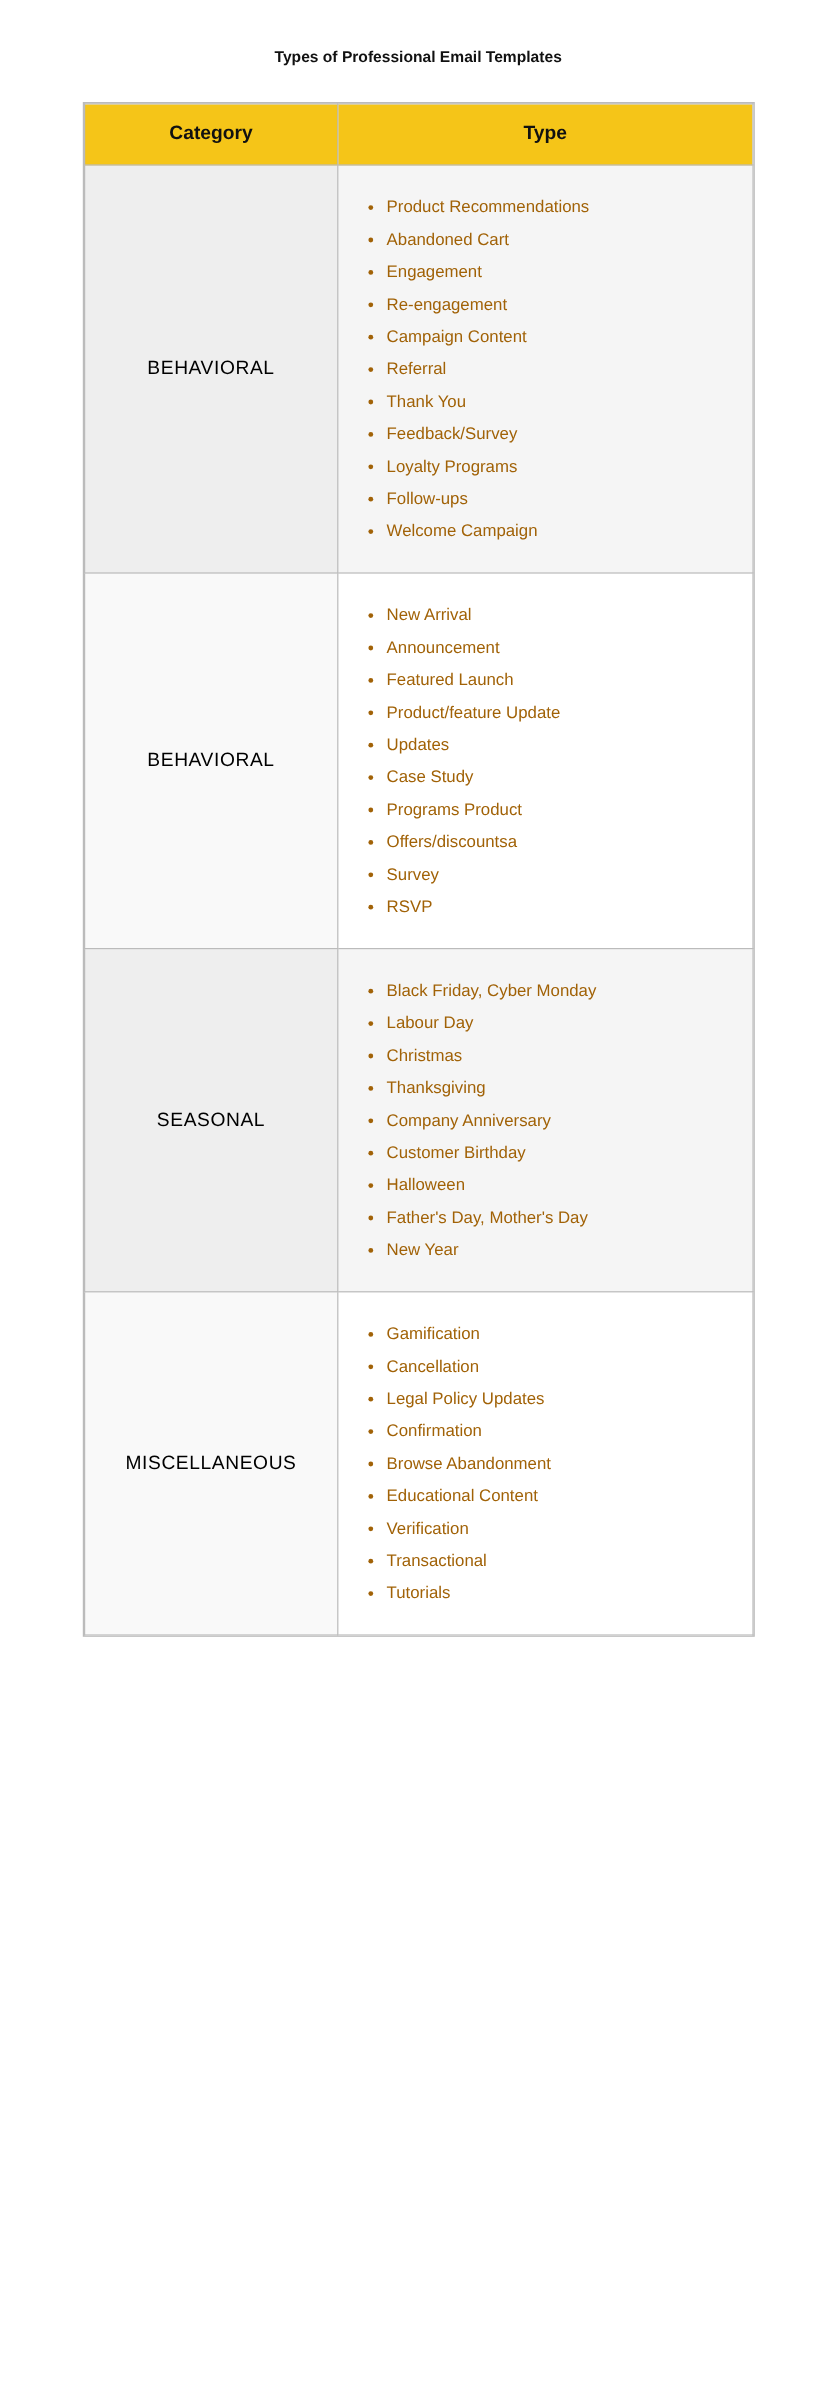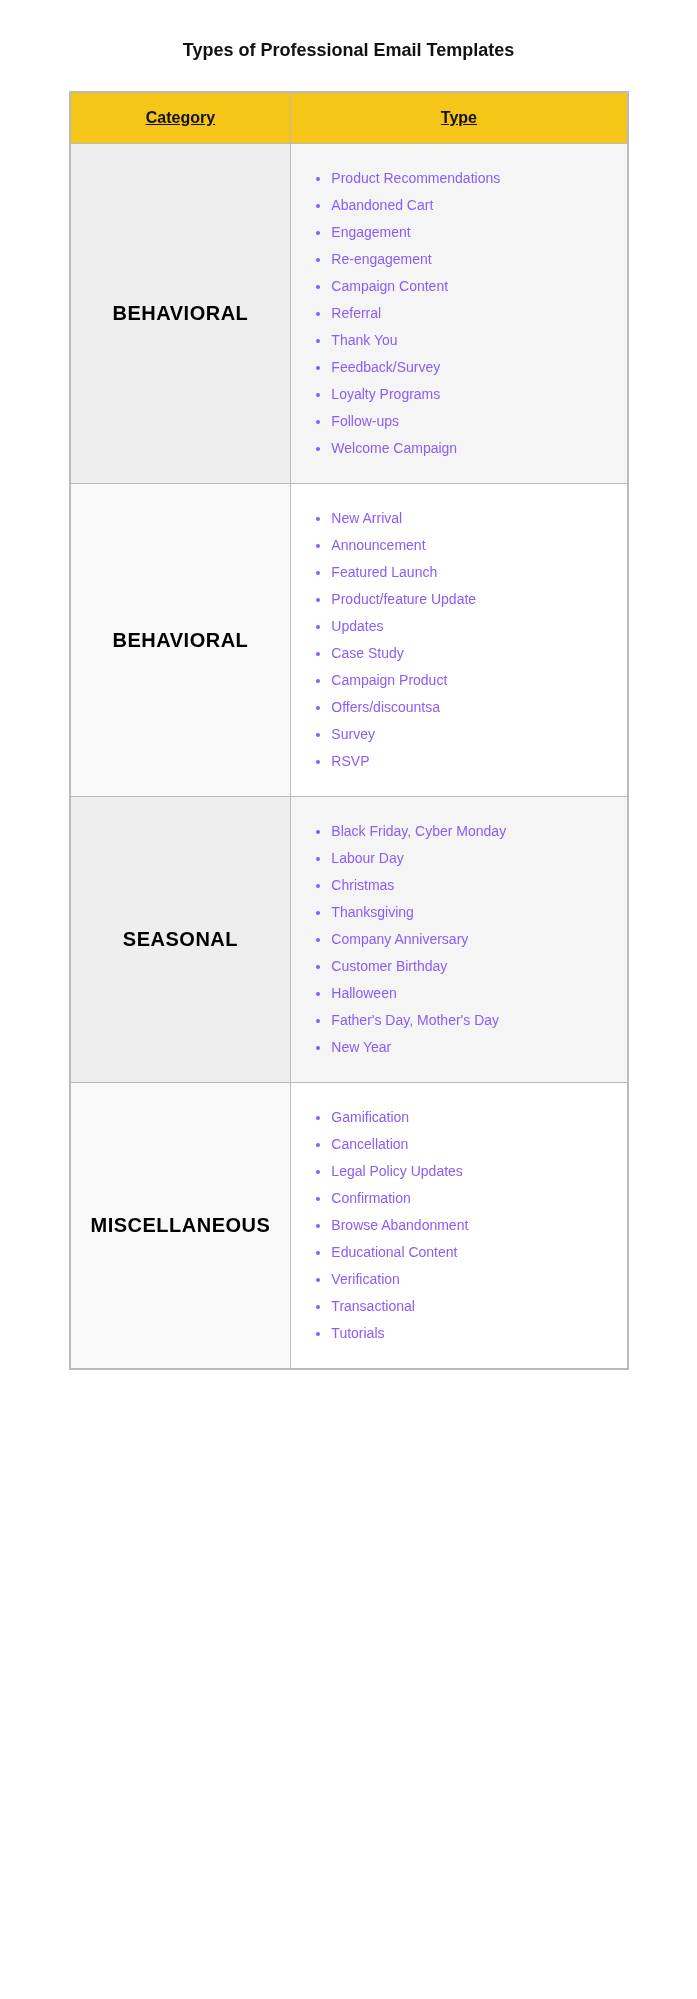--- a/index.html
+++ b/index.html
@@ -13,21 +13,21 @@
       font-family: Arial, sans-serif;
       width: 697px;
       min-height: 1999px;
       display: flex;
       flex-direction: column;
       align-items: center;
       padding: 40px 20px;
     }
 
     .page-title {
-      font-size: 18px;
+      font-size: 13px;
       font-weight: bold;
       text-align: center;
       margin-bottom: 30px;
       color: #111;
     }
 
     .table-wrapper {
       width: 560px;
       border: 1.5px solid #bbb;
       border-collapse: collapse;
@@ -39,51 +39,50 @@
     }
 
     thead tr th {
       background-color: #F5C518;
       color: #111;
       font-weight: bold;
       font-size: 16px;
       padding: 16px 20px;
       text-align: center;
       border: 1.5px solid #bbb;
-      text-decoration: underline;
     }
 
     tbody tr td {
       border: 1.5px solid #bbb;
       vertical-align: middle;
       padding: 24px 20px;
     }
 
     .category-cell {
-      font-weight: bold;
-      font-size: 20px;
+      font-weight: normal;
+      font-size: 16px;
       text-align: center;
       width: 38%;
       letter-spacing: 0.5px;
       background: #f9f9f9;
     }
 
     .type-cell {
       width: 62%;
       background: #ffffff;
     }
 
     .type-cell ul {
       list-style: disc;
       padding-left: 20px;
     }
 
     .type-cell ul li {
       font-size: 14px;
-      color: #8b5cf6;
+      color: #a16207;
       margin-bottom: 6px;
       line-height: 1.5;
     }
 
     .type-cell ul li:last-child {
       margin-bottom: 0;
     }
 
     tbody tr:nth-child(odd) .type-cell {
       background: #f5f5f5;
@@ -136,21 +135,21 @@
         <tr>
           <td class="category-cell">BEHAVIORAL</td>
           <td class="type-cell">
             <ul>
               <li>New Arrival</li>
               <li>Announcement</li>
               <li>Featured Launch</li>
               <li>Product/feature Update</li>
               <li>Updates</li>
               <li>Case Study</li>
-              <li>Campaign Product</li>
+              <li>Programs Product</li>
               <li>Offers/discountsa</li>
               <li>Survey</li>
               <li>RSVP</li>
             </ul>
           </td>
         </tr>
         <tr>
           <td class="category-cell">SEASONAL</td>
           <td class="type-cell">
             <ul>

